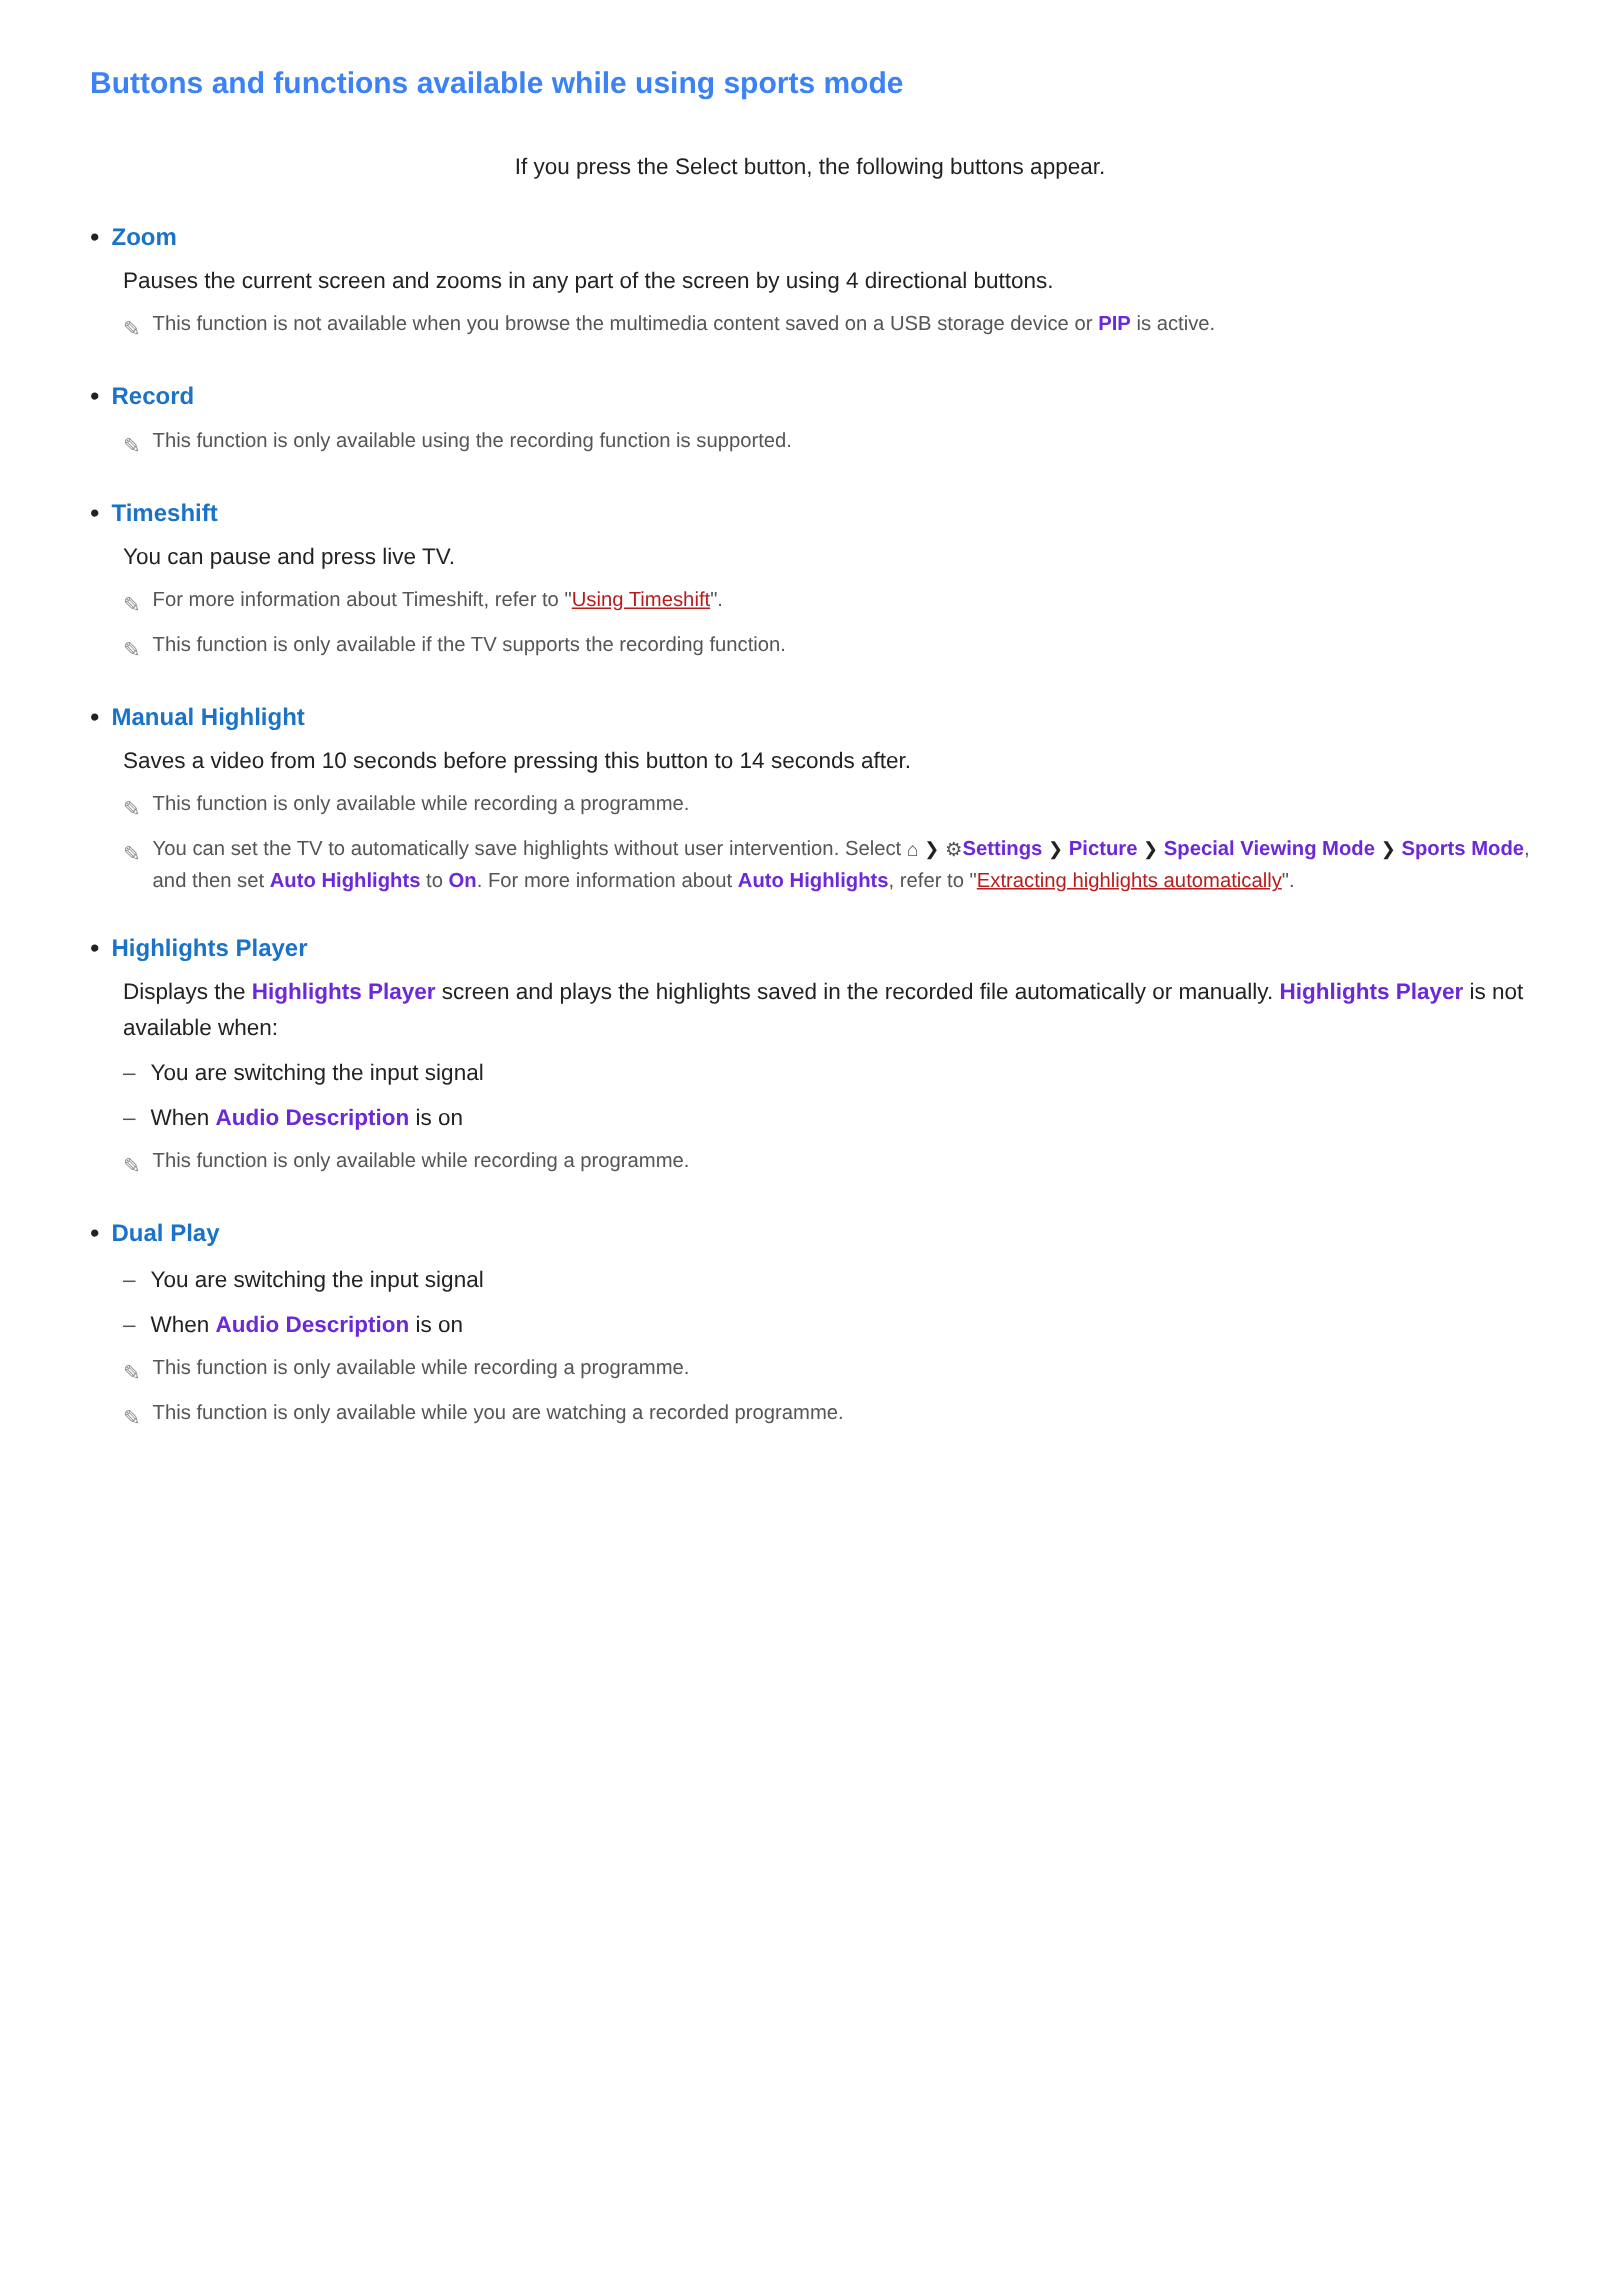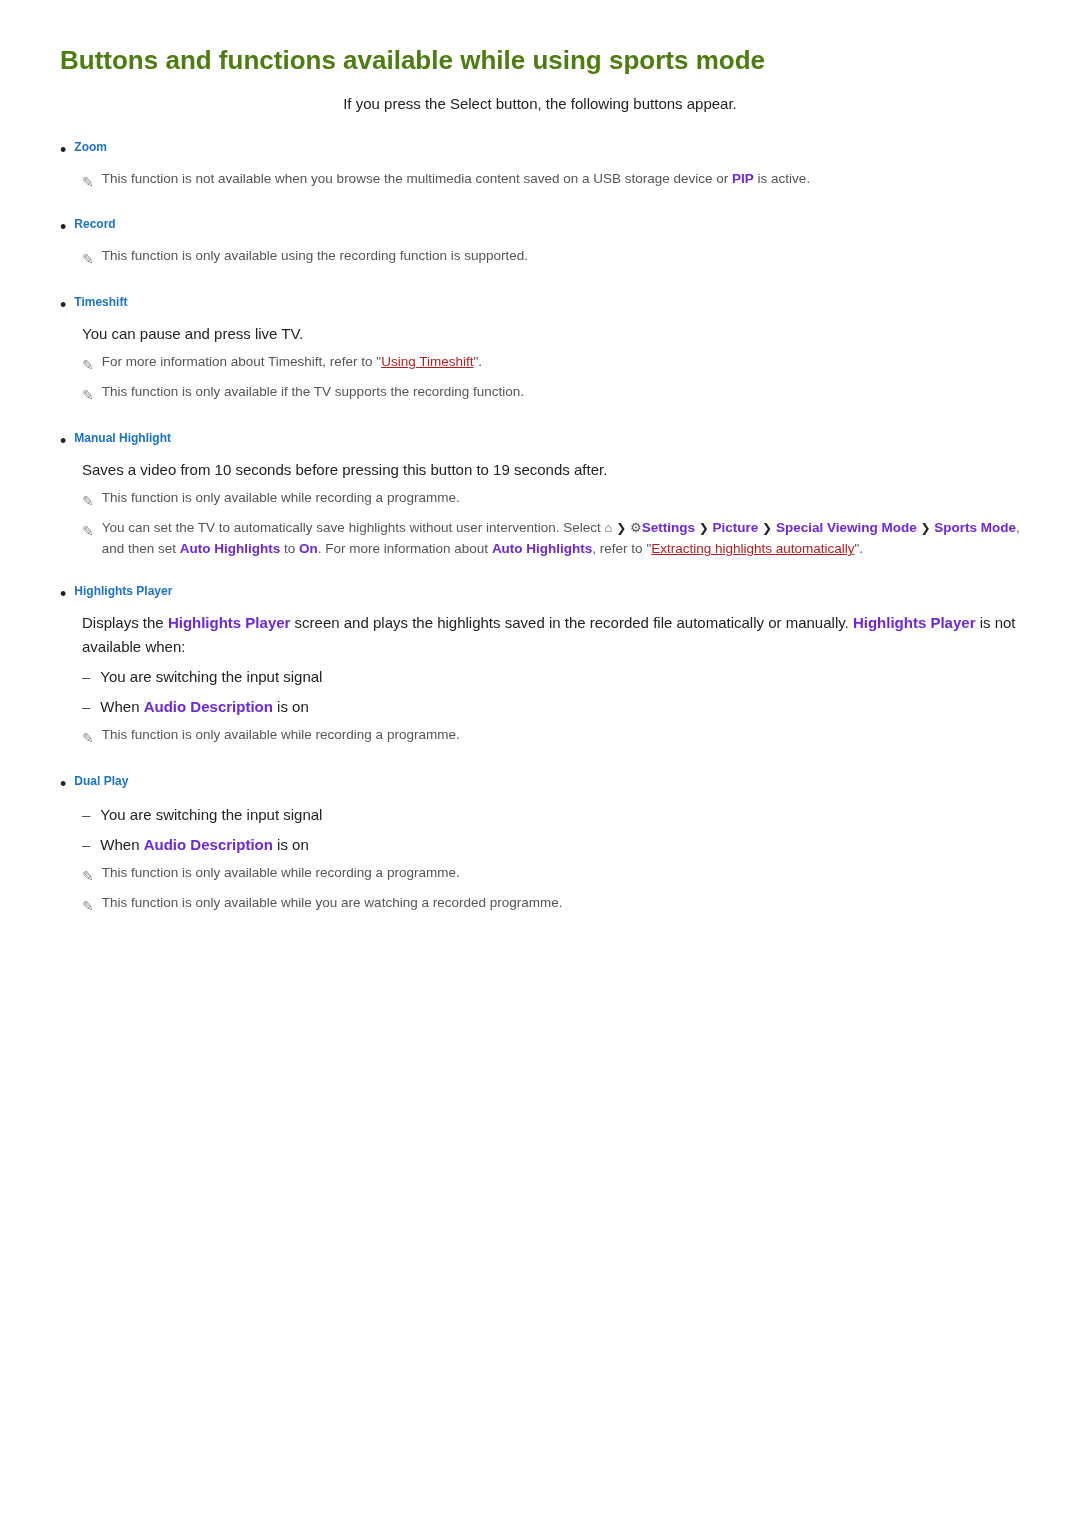--- a/index.html
+++ b/index.html
@@ -8,24 +8,24 @@
       font-family: 'Segoe UI', Arial, sans-serif;
       background: #ffffff;
       color: #222222;
       font-size: 15px;
       line-height: 1.6;
       padding: 40px 60px 60px 60px;
       max-width: 1080px;
     }
 
     h1.page-title {
-      color: #4d7c0f;
-      font-size: 26px;
+      color: #3b82f6;
+      font-size: 20px;
       font-weight: 600;
-      margin-bottom: 10px;
+      margin-bottom: 28px;
       border-bottom: none;
     }
 
     .intro-text {
       font-size: 15px;
       margin-bottom: 22px;
       color: #222;
       text-align: center;
     }
 
@@ -49,21 +49,21 @@
 
     .bullet-dot {
       color: #222;
       font-size: 18px;
       line-height: 1.4;
       flex-shrink: 0;
     }
 
     .item-title {
       color: #1a73c8;
-      font-size: 12px;
+      font-size: 16px;
       font-weight: 600;
     }
 
     .item-description {
       margin-left: 22px;
       margin-top: 4px;
       margin-bottom: 6px;
       color: #222;
       font-size: 15px;
     }
@@ -142,20 +142,21 @@
 
 <p class="intro-text">If you press the Select button, the following buttons appear.</p>
 
 <ul class="main-list">
 
   <li>
     <div class="bullet-row">
       <span class="bullet-dot">•</span>
       <span class="item-title">Zoom</span>
     </div>
+    <p class="item-description">Pauses the current screen and zooms in any part of the screen by using 4 directional buttons.</p>
     <div class="note-block">
       <span class="note-icon">✎</span>
       <span class="note-text">This function is not available when you browse the multimedia content saved on a USB storage device or <span class="highlight">PIP</span> is active.</span>
     </div>
   </li>
 
   <li>
     <div class="bullet-row">
       <span class="bullet-dot">•</span>
       <span class="item-title">Record</span>
@@ -180,21 +181,21 @@
       <span class="note-icon">✎</span>
       <span class="note-text">This function is only available if the TV supports the recording function.</span>
     </div>
   </li>
 
   <li>
     <div class="bullet-row">
       <span class="bullet-dot">•</span>
       <span class="item-title">Manual Highlight</span>
     </div>
-    <p class="item-description">Saves a video from 10 seconds before pressing this button to 19 seconds after.</p>
+    <p class="item-description">Saves a video from 10 seconds before pressing this button to 14 seconds after.</p>
     <div class="note-block">
       <span class="note-icon">✎</span>
       <span class="note-text">This function is only available while recording a programme.</span>
     </div>
     <div class="note-block">
       <span class="note-icon">✎</span>
       <span class="note-text">You can set the TV to automatically save highlights without user intervention. Select <span class="home-icon">⌂</span> <span class="chevron-icon">❯</span> <span class="settings-icon">⚙</span><span class="highlight">Settings</span> <span class="chevron-icon">❯</span> <span class="highlight">Picture</span> <span class="chevron-icon">❯</span> <span class="highlight">Special Viewing Mode</span> <span class="chevron-icon">❯</span> <span class="highlight">Sports Mode</span>, and then set <span class="highlight">Auto Highlights</span> to <span class="highlight">On</span>. For more information about <span class="highlight">Auto Highlights</span>, refer to "<span class="underline-link">Extracting highlights automatically</span>".</span>
     </div>
   </li>
 

